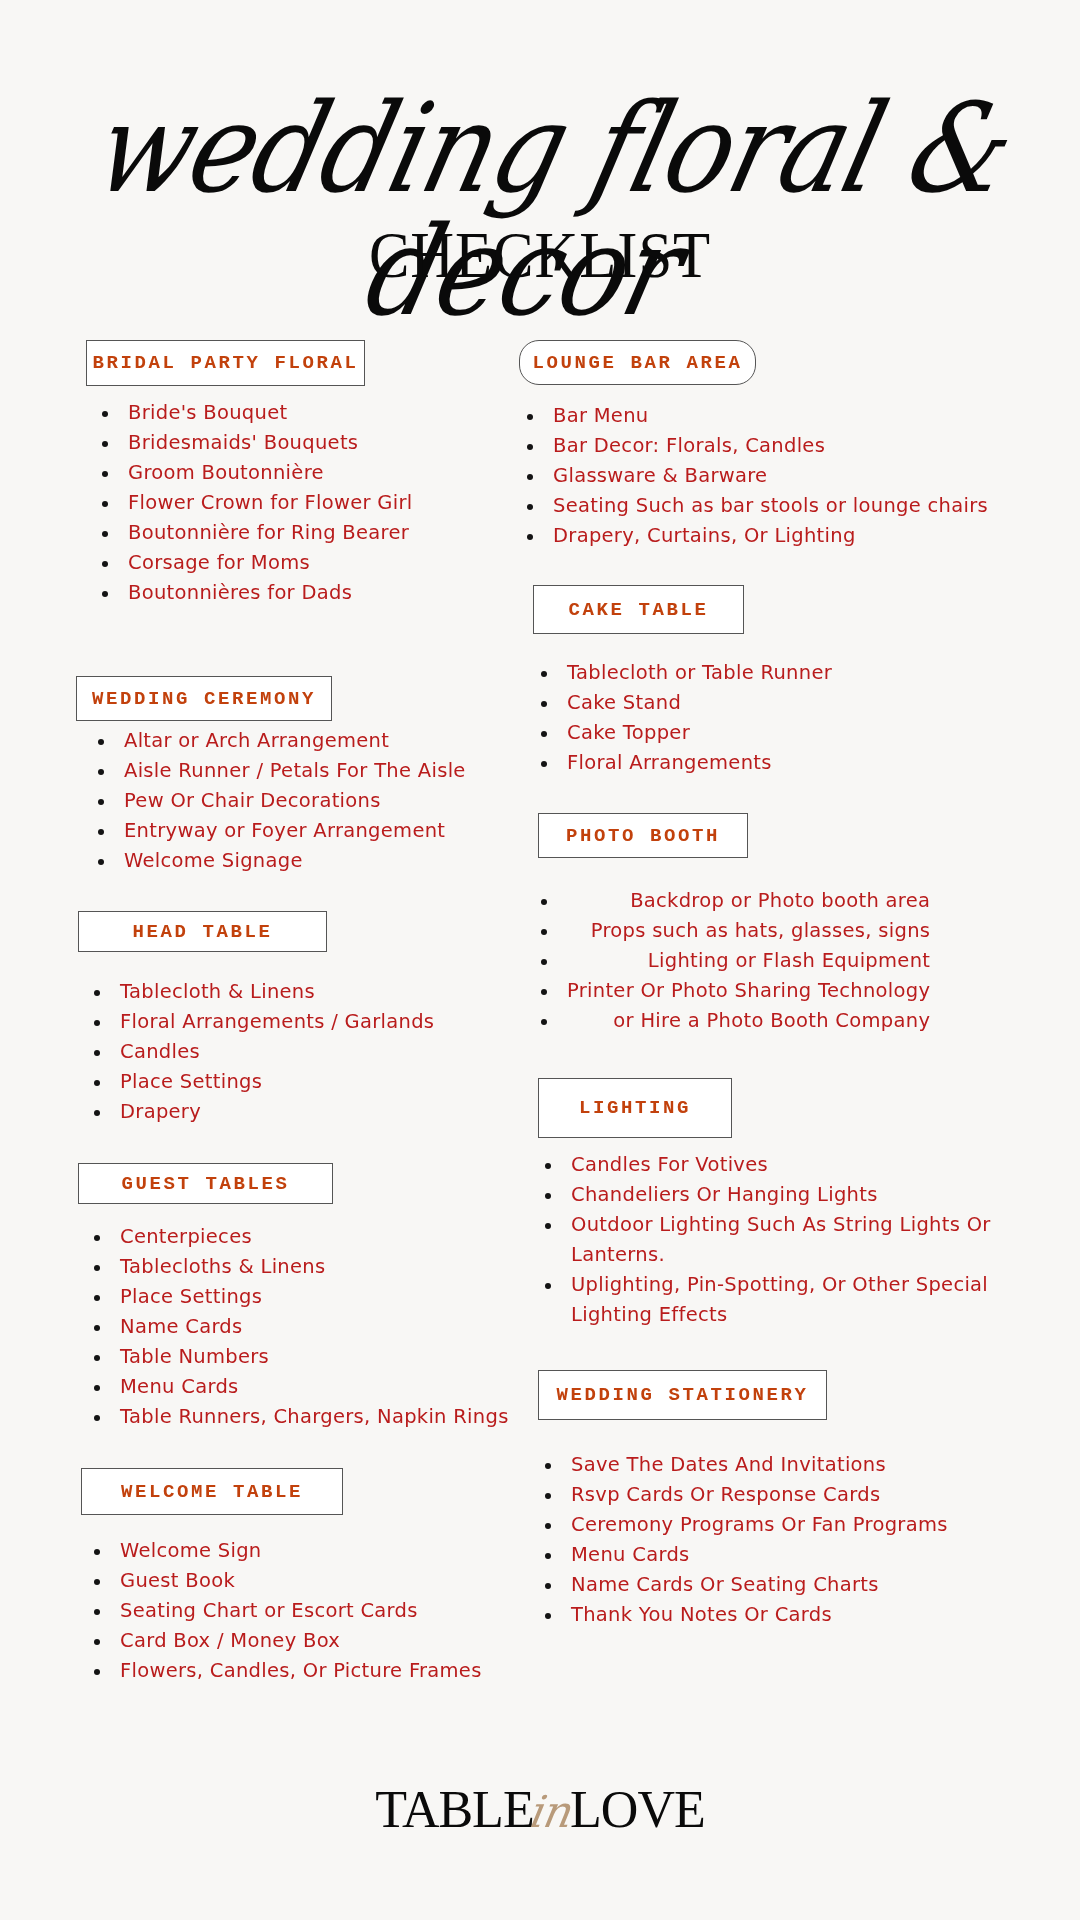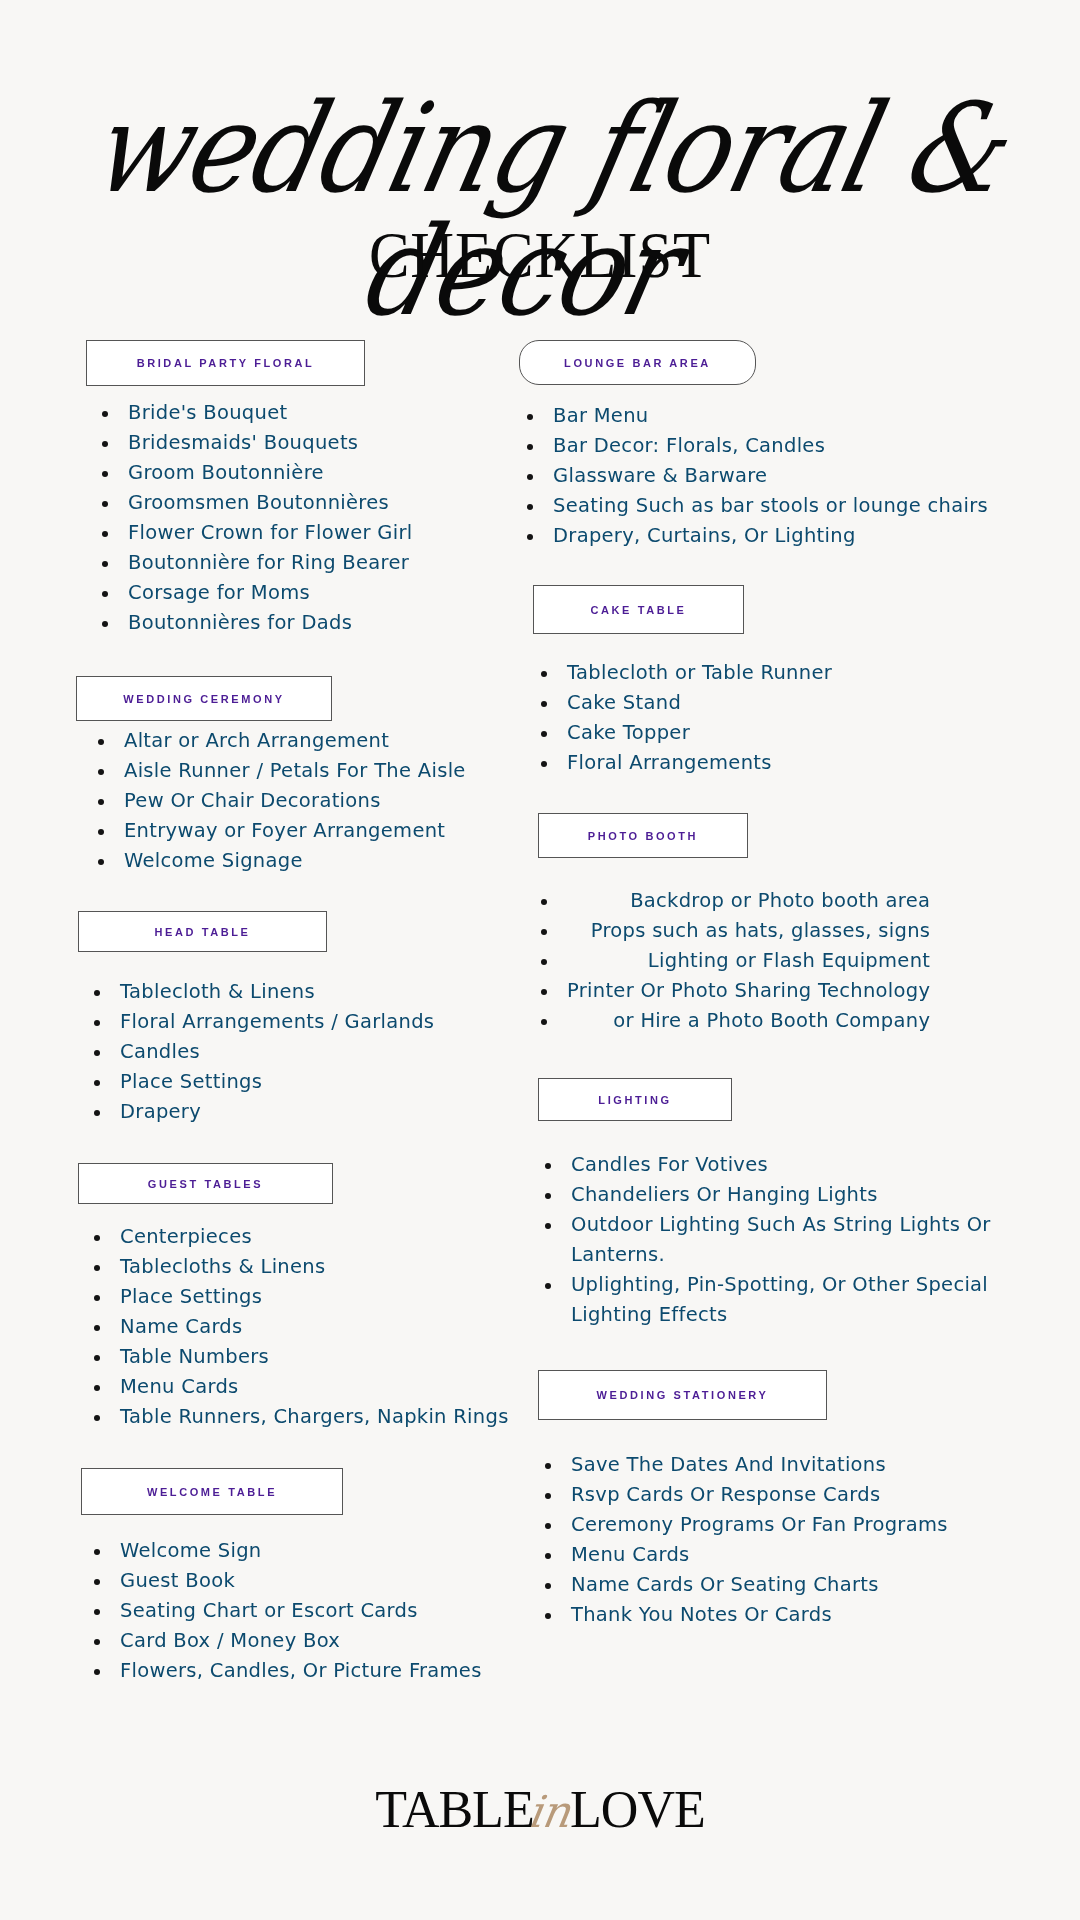--- a/index.html
+++ b/index.html
@@ -16,29 +16,29 @@
   .checklist-title {
     position:absolute; left:0; width:1080px; top:222px; text-align:center;
     font-family:"Liberation Serif", serif; font-size:66px; letter-spacing:1px;
     line-height:1; color:#0a0a0a; transform:scaleX(0.92);
   }
   .header-box {
     position:absolute; background:#fff; border:1.5px solid #555;
     display:flex; align-items:center; justify-content:center; box-sizing:border-box;
   }
   .header-box span {
-    font-family:Liberation Sans, sans-serif; font-weight:bold; font-size:11px;
-    letter-spacing:2.6px; color:#4c1d95;
+    font-family:Liberation Mono, monospace; font-weight:bold; font-size:19px;
+    letter-spacing:2.6px; color:#c2410c;
   }
   ul.items {
     position:absolute; margin:0; padding:0; list-style:none;
   }
   ul.items li {
     position:relative; padding-left:30px; font-family:"DejaVu Sans", sans-serif;
-    font-size:19.5px; line-height:30px; color:#0c4a6e; letter-spacing:0.3px;
+    font-size:19.5px; line-height:30px; color:#b91c1c; letter-spacing:0.3px;
   }
   ul.items li::before {
     content:""; position:absolute; left:4px; top:13px; width:6px; height:6px;
     border-radius:50%; background:#141414;
   }
   .logo {
     position:absolute; left:0; width:1080px; top:1780px; text-align:center;
     font-family:"Liberation Serif", serif; font-size:52px; color:#0a0a0a; letter-spacing:-1px;
   }
   .logo .in {
@@ -53,21 +53,20 @@
 <div class="checklist-title">CHECKLIST</div>
 
 <div>
   <div class="header-box" style="left:86px;top:340px;width:279px;height:46px;">
     <span>BRIDAL PARTY FLORAL</span>
   </div>
   <ul class="items" style="left:98px;top:398px;">
     <li>Bride's Bouquet</li>
     <li>Bridesmaids' Bouquets</li>
     <li>Groom Boutonnière</li>
-    <li>Groomsmen Boutonnières</li>
     <li>Flower Crown for Flower Girl</li>
     <li>Boutonnière for Ring Bearer</li>
     <li>Corsage for Moms</li>
     <li>Boutonnières for Dads</li>
   </ul>
 </div>
 
 <div>
   <div class="header-box" style="left:76px;top:665px;width:256px;height:45px;margin-top:11px;">
     <span>WEDDING CEREMONY</span>
@@ -154,21 +153,21 @@
   <ul class="items" style="left:537px;top:886px;text-align:right;">
     <li>Backdrop or Photo booth area</li>
     <li>Props such as hats, glasses, signs</li>
     <li>Lighting or Flash Equipment</li>
     <li>Printer Or Photo Sharing Technology</li>
     <li>or Hire a Photo Booth Company</li>
   </ul>
 </div>
 
 <div>
-  <div class="header-box" style="left:538px;top:1078px;width:194px;height:43px;">
+  <div class="header-box" style="left:538px;top:1078px;width:194px;height:60px;">
     <span>LIGHTING</span>
   </div>
   <ul class="items" style="left:541px;top:1150px;width:450px;">
     <li>Candles For Votives</li>
     <li>Chandeliers Or Hanging Lights</li>
     <li>Outdoor Lighting Such As String Lights Or Lanterns.</li>
     <li>Uplighting, Pin-Spotting, Or Other Special Lighting Effects</li>
   </ul>
 </div>
 

